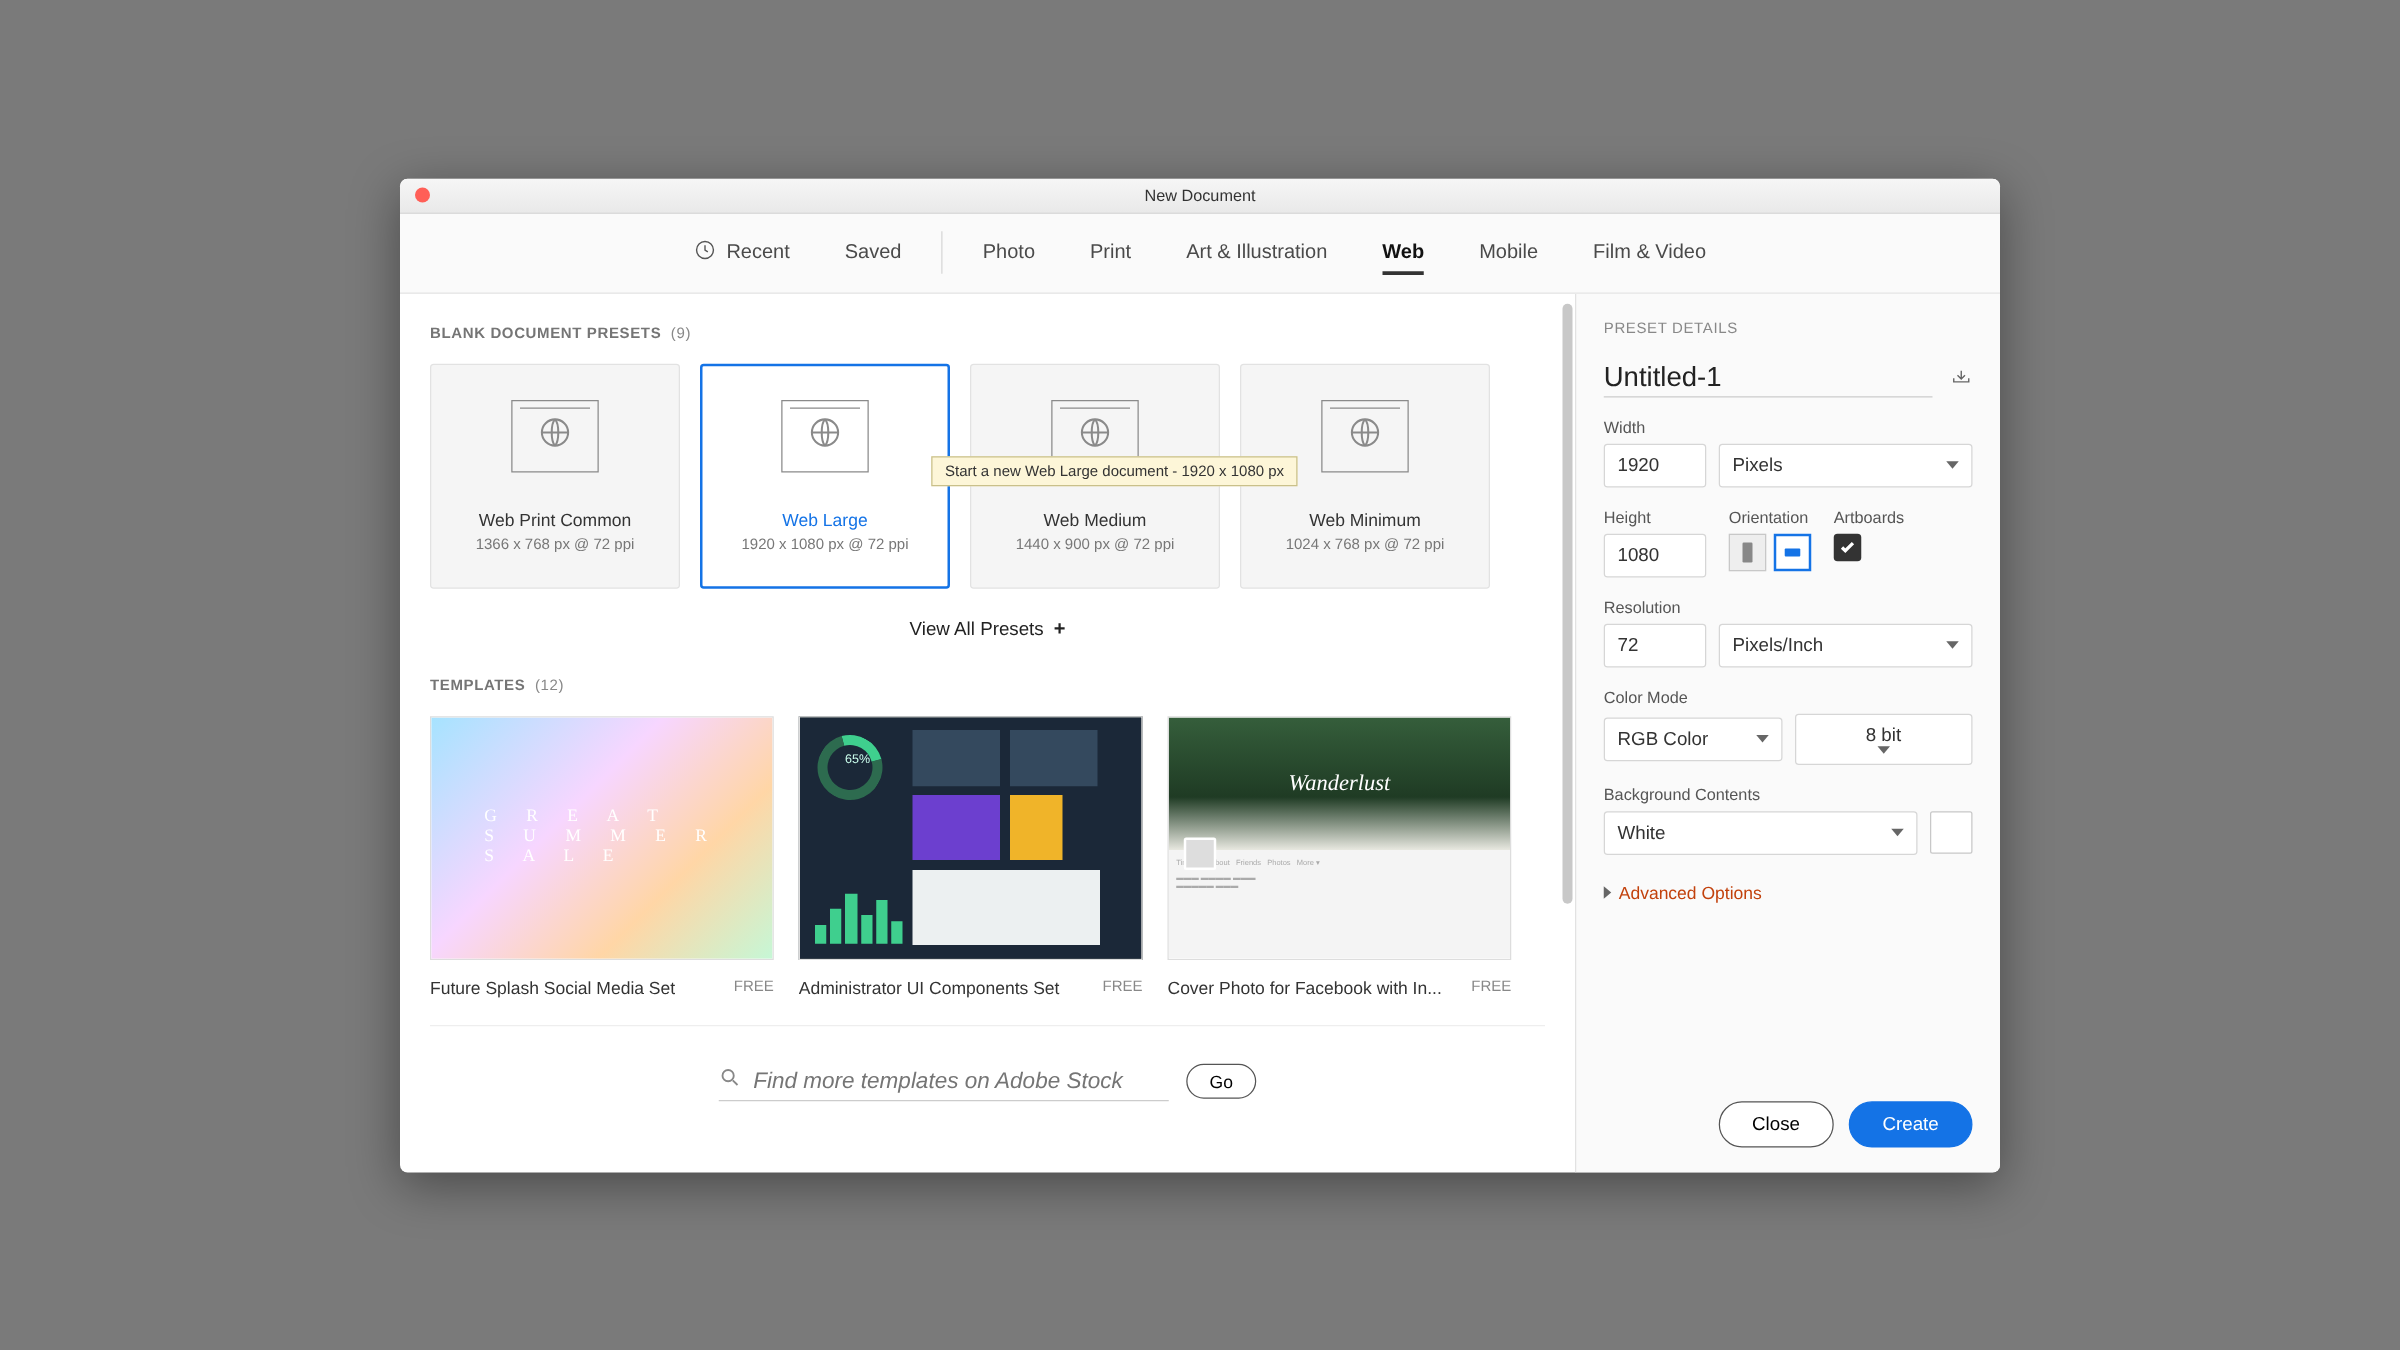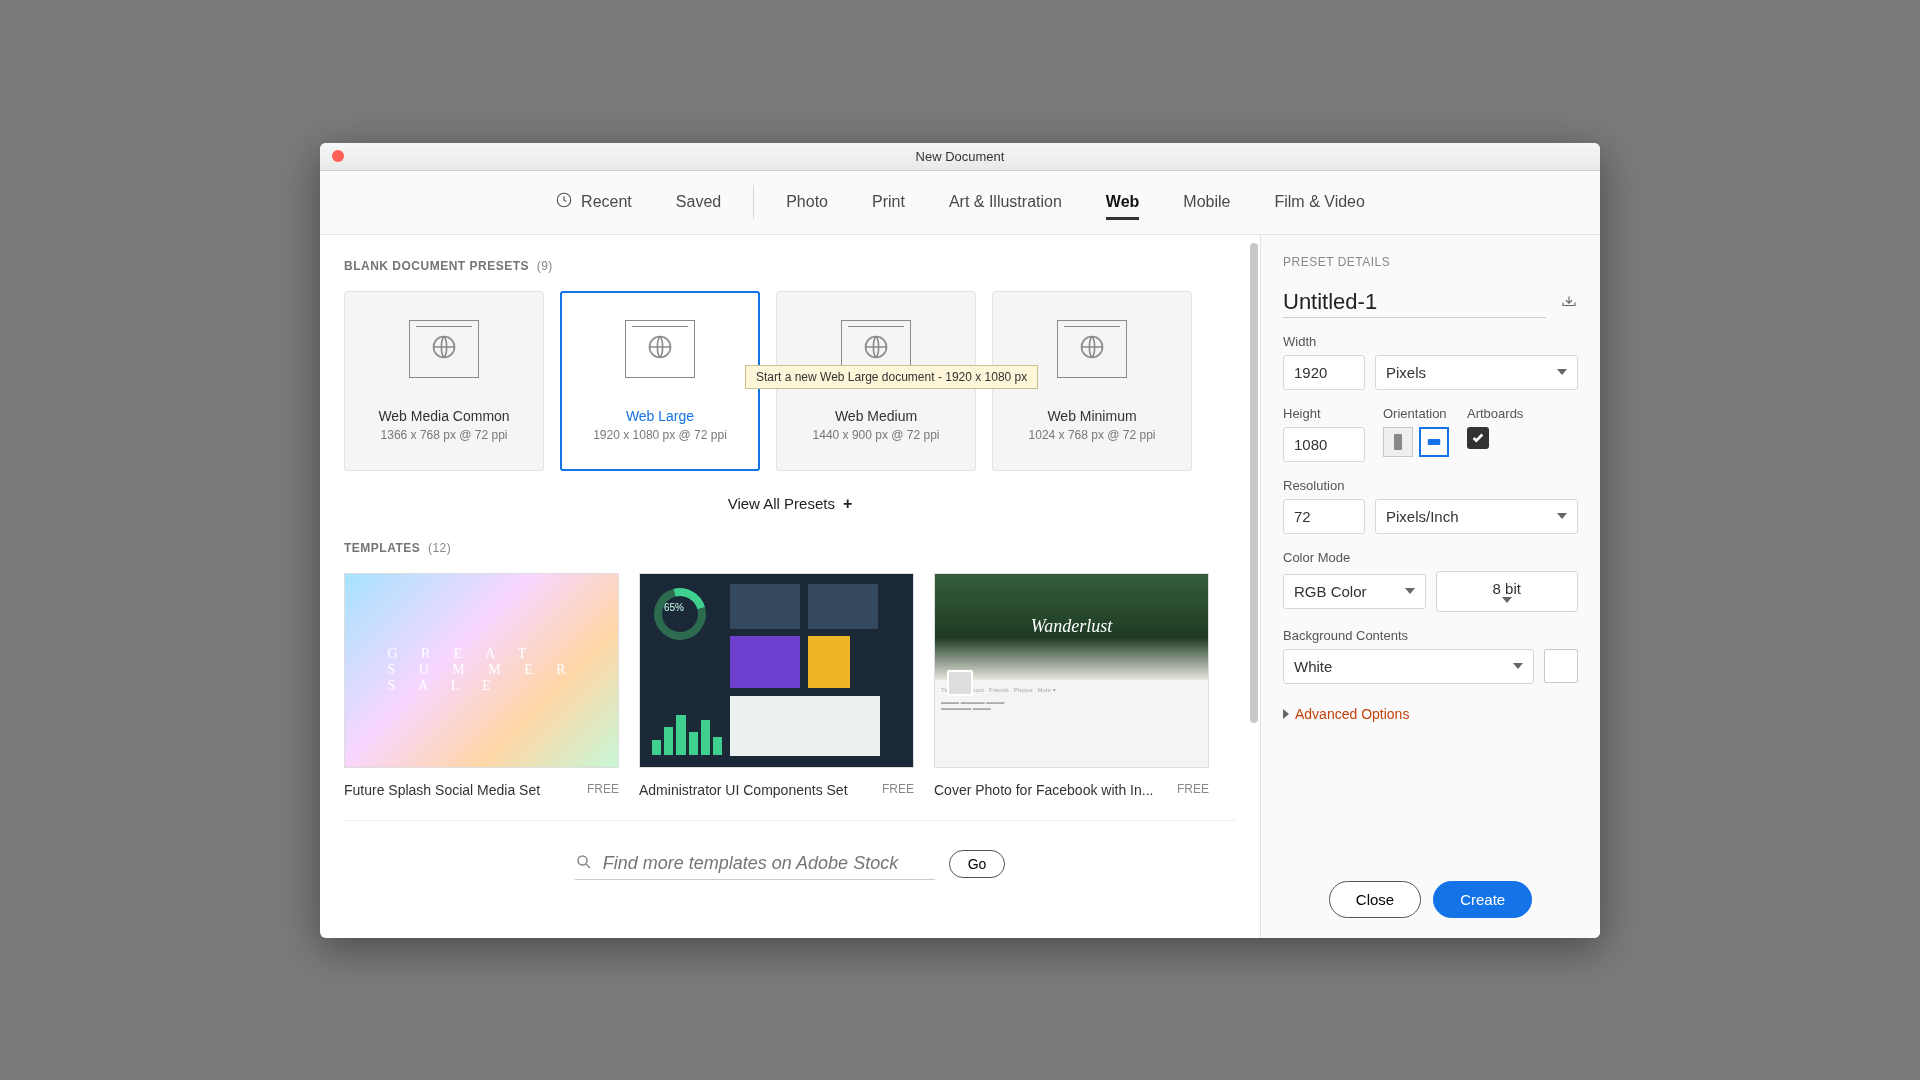--- a/index.html
+++ b/index.html
@@ -33,21 +33,21 @@
 .plus-icon { font-size: 16px; font-weight: bold; }
 .template-grid { display:flex; gap:20px; margin-top:18px; }
 .template-card { width: 275px; cursor:pointer; }
 .template-thumb { width:100%; height:195px; background:#263238; border:1px solid #ddd; overflow:hidden; position:relative; }
 .template-row { display:flex; align-items:flex-start; justify-content:space-between; margin-top:14px; font-size:14px; }
 .template-name { color:#333; flex:1; white-space:nowrap; overflow:hidden; text-overflow:ellipsis; }
 .template-badge { color:#888; font-size:12px; margin-left:8px; }
 .thumb-gradient { background: linear-gradient(135deg,#a6e3ff,#f7d6ff 40%,#ffd6a6 70%,#c6f7d6); width:100%; height:100%; display:flex; align-items:center; justify-content:center; color:#fff; font-family: Georgia, serif; letter-spacing:10px; font-size:14px; }
 .thumb-dash { background:#1b2838; width:100%; height:100%; position:relative; }
 .dash-donut { position:absolute; left:14px; top:14px; width:52px; height:52px; border-radius:50%; border:8px solid #2d6b4f; border-top-color:#3fcf8e; transform:rotate(30deg); }
-.dash-pct { position:absolute; left:24px; top:28px; font-size:10px; color:#cfe; }
+.dash-pct { position:absolute; left:36px; top:28px; font-size:10px; color:#cfe; }
 .dash-panel { position:absolute; background:#34495e; }
 .dash-bars { position:absolute; left:12px; bottom:12px; width:70px; height:50px; display:flex; align-items:flex-end; gap:3px; }
 .dash-bars span { flex:1; background:#3fcf8e; }
 .thumb-fb { background:#fff; width:100%; height:100%; display:flex; flex-direction:column; }
 .fb-cover { height:55%; background:linear-gradient(#355e3b,#1f3b24 60%,#e8e8e0); display:flex; align-items:center; justify-content:center; color:#fff; font-family:Georgia,serif; font-style:italic; font-size:18px; }
 .fb-body { flex:1; background:#f4f4f4; padding:6px; font-size:6px; color:#aaa; }
 .fb-avatar { width:26px; height:26px; background:#ddd; border:2px solid #fff; border-radius:2px; position:absolute; left:12px; top:96px; }
 .search-row { display:flex; align-items:center; justify-content:center; gap:14px; padding: 28px 0 18px; border-top:1px solid #eee; margin-top: 22px; }
 .search-field { display:flex; align-items:center; gap:10px; border-bottom:1px solid #ccc; padding:4px 0; width: 360px; }
 .search-field input { border:none; outline:none; font-size:18px; font-style:italic; color:#888; flex:1; background:transparent; }
@@ -71,21 +71,21 @@
 .orient-btn.active { border:2px solid #1473e6; background:#fff; }
 .orient-svg { width:14px; height:18px; }
 .orient-svg.portrait rect { fill:#888; }
 .orient-svg.landscape rect { fill:#1473e6; }
 .artboard-check { width:22px; height:22px; background:#333; border-radius:3px; display:flex; align-items:center; justify-content:center; margin-top:6px; cursor:pointer; }
 .artboard-check svg { width:14px; height:14px; stroke:#fff; stroke-width:3; fill:none; }
 .select-narrow { width:92px;flex-direction:column; }
 .color-swatch { width:34px; height:34px; background:#fff; border:1px solid #c8c8c8; border-radius:2px; }
 .advanced { display:flex; align-items:center; gap:6px; margin-top:22px; font-size:14px; color:#c2410c; cursor:pointer; }
 .advanced-chev { width:0; height:0; border-top:5px solid transparent; border-bottom:5px solid transparent; border-left:6px solid #666; }
-.sidebar-footer { margin-top:auto; display:flex; justify-content:center; gap:12px; padding-top: 20px; }
+.sidebar-footer { margin-top:auto; display:flex; justify-content:flex-end; gap:12px; padding-top: 20px; }
 .btn { border-radius:20px; padding:9px 26px; font-size:15px; cursor:pointer; border:1.5px solid #555; background:#fff; }
 .btn.primary { background:#1473e6; color:#fff; border-color:#1473e6; font-weight:500; }
 .scroll-track { position:absolute; right:2px; top:8px; bottom:8px; width:8px; }
 .scroll-thumb { position:absolute; top:0; height:70%; width:100%; background:#c8c8c8; border-radius:4px; }
 </style>
 </head>
 <body>
 
 <div class="window">
   <div class="titlebar">
@@ -134,21 +134,21 @@
       </div>
 
       <div class="preset-grid">
         <div class="preset-card">
           <div class="doc-icon">
               <span class="globe"><svg viewBox="0 0 24 24">
                   <circle cx="12" cy="12" r="9"></circle>
                   <path d="M3 12h18M12 3c3 3 3 15 0 18M12 3c-3 3-3 15 0 18"></path>
                 </svg></span>
             </div>
-          <div class="preset-name">Web Media Common</div>
+          <div class="preset-name">Web Print Common</div>
           <div class="preset-dims">1366 x 768 px @ 72 ppi</div>
         </div>
         <div class="preset-card selected">
           <div class="doc-icon">
               <span class="globe"><svg viewBox="0 0 24 24">
                   <circle cx="12" cy="12" r="9"></circle>
                   <path d="M3 12h18M12 3c3 3 3 15 0 18M12 3c-3 3-3 15 0 18"></path>
                 </svg></span>
             </div>
           <div class="preset-name">Web Large</div>

